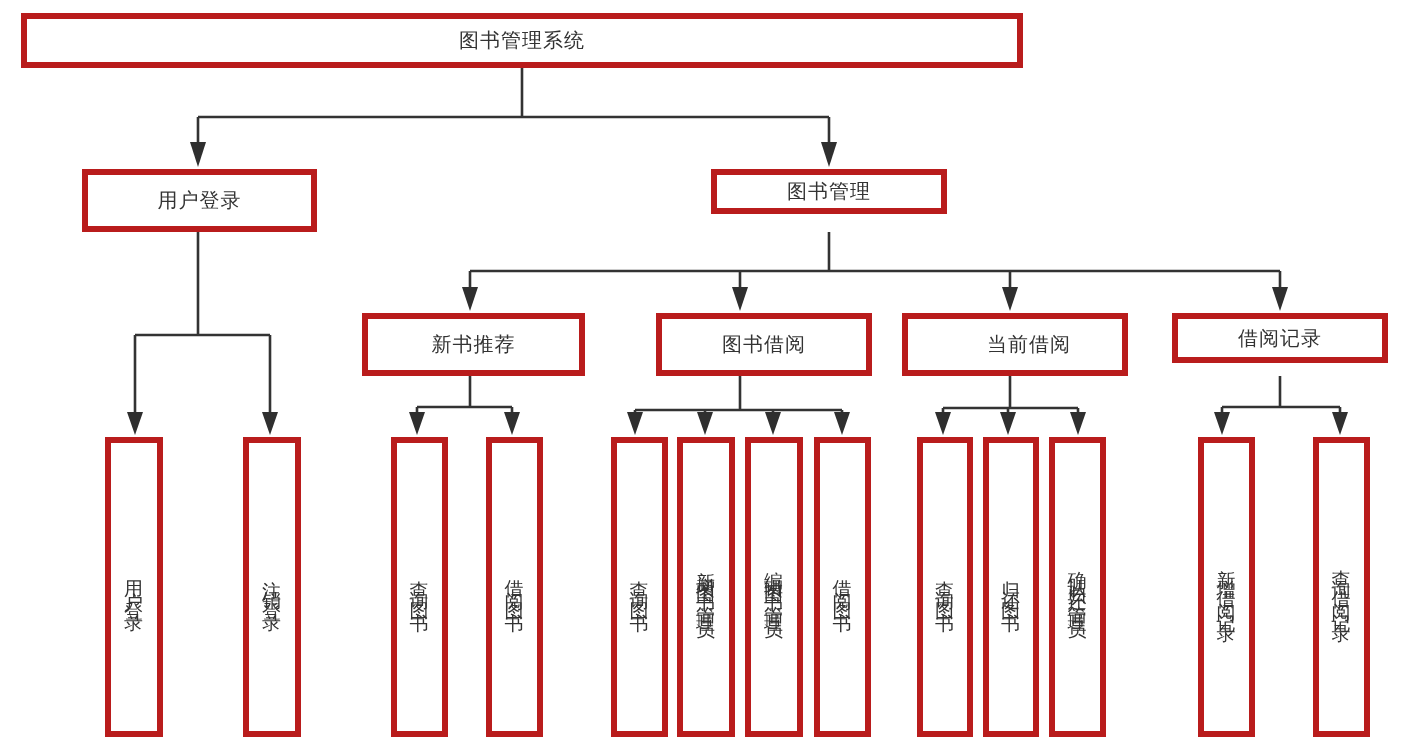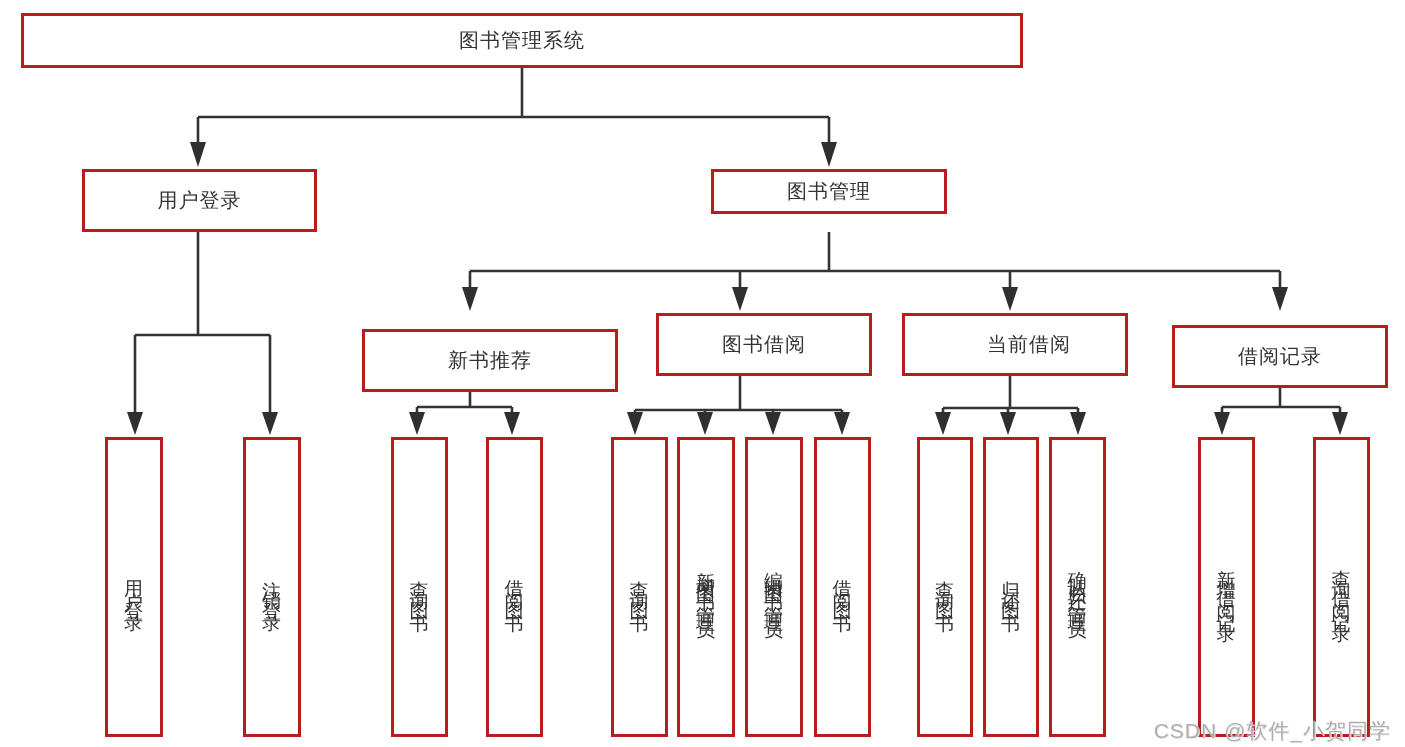--- a/index.html
+++ b/index.html
@@ -27,21 +27,21 @@
     stroke-width: 2.6;
     fill: none;
   }
   .connectors polygon {
     fill: #2f2f2f;
     stroke: none;
   }
   .node {
     position: absolute;
     box-sizing: border-box;
-    border: 3px solid #b91c1c;
+    border: 6px solid #b91c1c;
     background: #ffffff;
     display: flex;
     align-items: center;
     justify-content: center;
     color: #333333;
   }
   .node.h {
     font-size: 20px;
     letter-spacing: 1px;
   }
@@ -113,30 +113,30 @@
     <span>图书管理系统</span>
   </div>
 
   <div class="node h" style="left:82px; top:169px; width:235px; height:63px;">
     <span>用户登录</span>
   </div>
   <div class="node h" style="left:711px; top:169px; width:236px; height:45px;">
     <span>图书管理</span>
   </div>
 
-  <div class="node h" style="left:362px; top:329px; width:256px; height:63px;">
+  <div class="node h" style="left:362px; top:313px; width:223px; height:63px;">
     <span>新书推荐</span>
   </div>
   <div class="node h" style="left:656px; top:313px; width:216px; height:63px;">
     <span>图书借阅</span>
   </div>
   <div class="node h" style="left:902px; top:313px; width:226px; height:63px;padding-left:28px;">
     <span>当前借阅</span>
   </div>
-  <div class="node h" style="left:1172px; top:325px; width:216px; height:63px;">
+  <div class="node h" style="left:1172px; top:313px; width:216px; height:50px;">
     <span>借阅记录</span>
   </div>
 
   <div class="node leaf" style="left:105px; top:437px; width:58px; height:300px;">
     <span class="vtext">用户登录</span>
   </div>
   <div class="node leaf" style="left:243px; top:437px; width:58px; height:300px;">
     <span class="vtext">注销登录</span>
   </div>
 
@@ -170,15 +170,14 @@
     <span class="vtext long">确认归还（管理员）</span>
   </div>
 
   <div class="node leaf" style="left:1198px; top:437px; width:57px; height:300px;">
     <span class="vtext">新增借阅记录</span>
   </div>
   <div class="node leaf" style="left:1313px; top:437px; width:57px; height:300px;">
     <span class="vtext">查询借阅记录</span>
   </div>
 
-  <div class="watermark">CSDN @软件_小贺同学</div>
 
 </div>
 
 </body></html>

